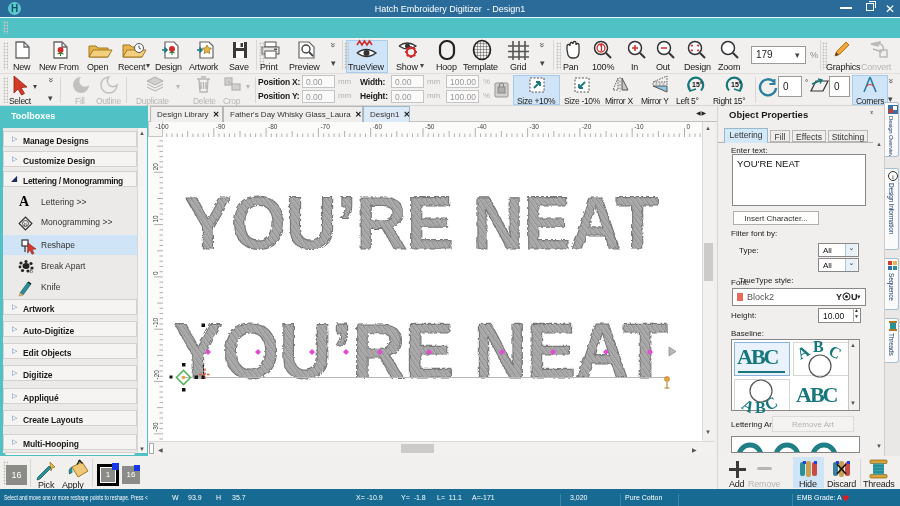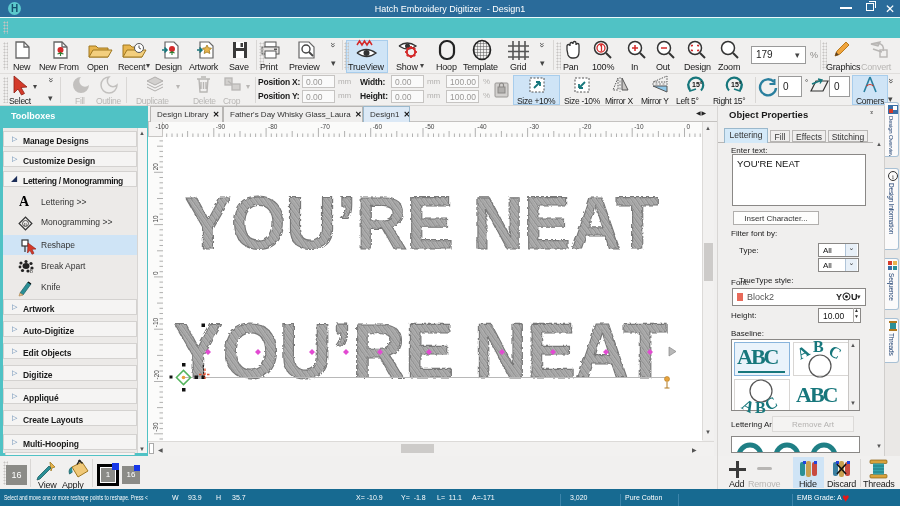--- a/index.html
+++ b/index.html
@@ -648,21 +648,21 @@
 
   <div class="abs" style="left:0;top:456px;width:900px;height:33px;background:#f1f0ef;"></div>
   <div id="palette">
     <div class="grip" style="left:3px;top:461px;height:24px;"></div>
     <div class="abs" style="left:6px;top:465px;width:21px;height:20px;background:#8b8b87;color:#fff;font-size:9px;text-align:center;line-height:20px;">16</div>
     <div class="abs" style="left:30px;top:459px;width:1px;height:28px;background:#d9d7d5;"></div>
     <svg class="abs" style="left:36px;top:461px;" width="20" height="19">
         <path d="M14 1 l5 5 l-3 1 l-1 3 z" fill="#e8b54d" stroke="#a07820" stroke-width=".8"></path>
         <path d="M13 5 l-11 11 l-1 3 l3 -1 l11 -11 z" fill="#2a8f96" stroke="#1a5f64" stroke-width=".8"></path>
       </svg>
-    <div class="lbl" style="left:38px;top:480px;">View</div>
+    <div class="lbl" style="left:38px;top:480px;">Pick</div>
     <svg class="abs" style="left:64px;top:460px;" width="24" height="20">
         <path d="M8 7 l10 -5 l6 9 l-10 6 z" fill="#f0c878" stroke="#a07820" stroke-width="1"></path>
         <path d="M13 4.5 l2.5 -4 l3 3" fill="none" stroke="#222" stroke-width="1.4"></path>
         <circle cx="15.5" cy="1" r="1.3" fill="#222"></circle>
         <path d="M8 7 q-4 2 -2.5 7 l3 -2" fill="#2a8f96" stroke="#1a5f64" stroke-width=".8"></path>
       </svg>
     <div class="lbl" style="left:62px;top:480px;">Apply</div>
     <div class="abs" style="left:92px;top:459px;width:1px;height:28px;background:#d9d7d5;"></div>
     <div class="abs" style="left:97px;top:464px;width:22px;height:22px;background:#000;"></div>
     <div class="abs" style="left:100px;top:467px;width:16px;height:16px;background:#8b8b87;border:1.5px solid #fff;color:#fff;font-size:8px;text-align:center;line-height:13px;">1</div>

